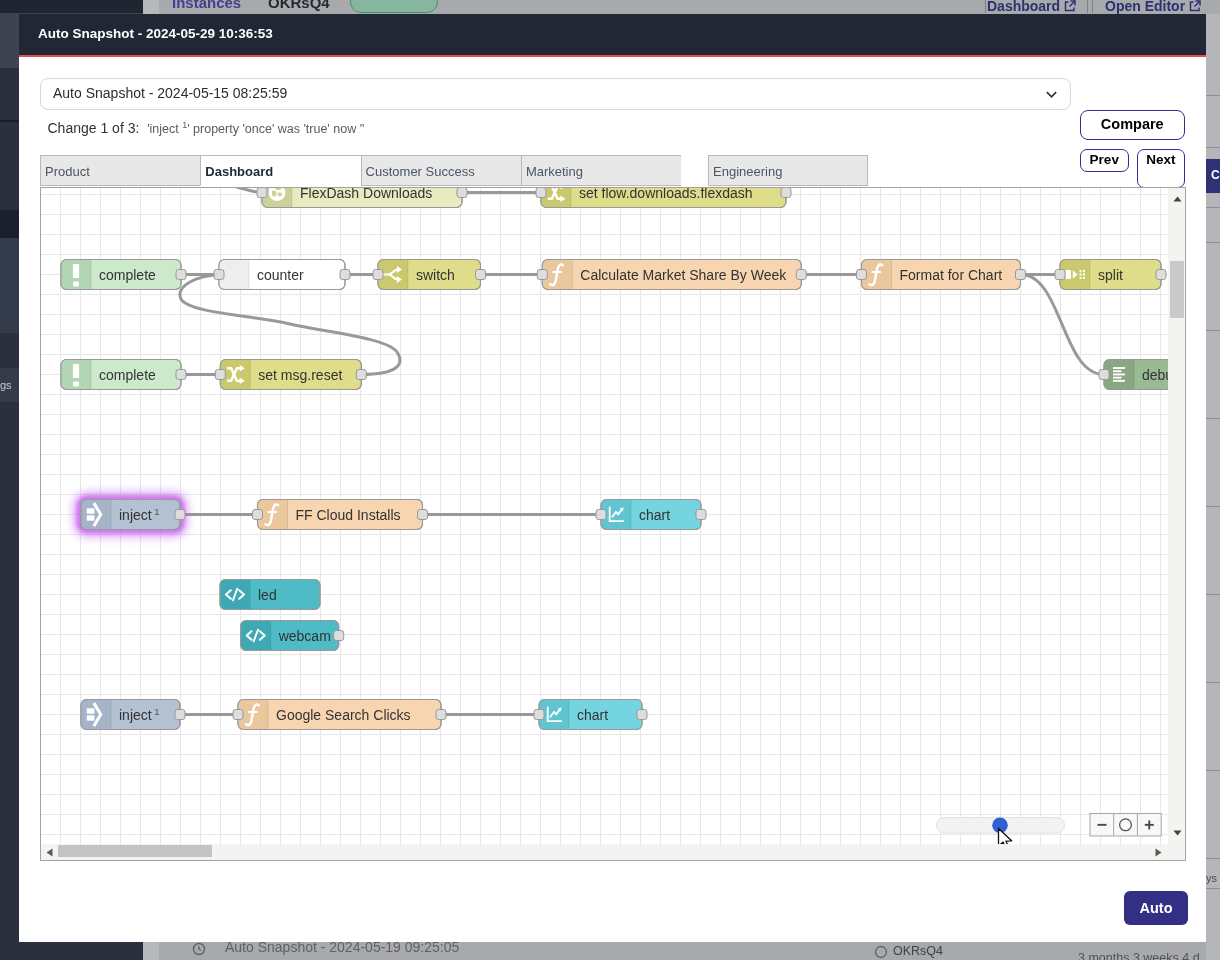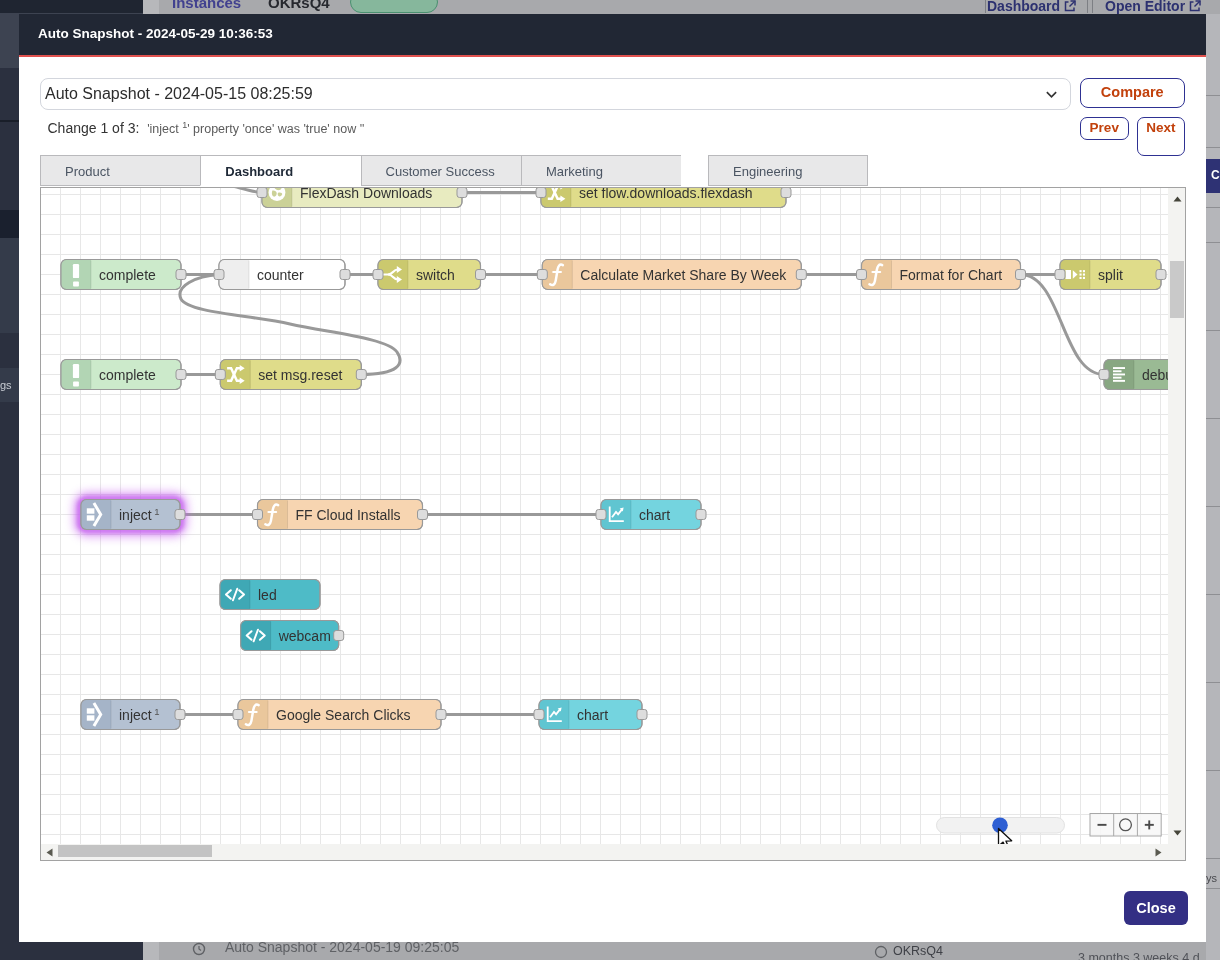--- a/index.html
+++ b/index.html
@@ -1,24 +1,24 @@
 <!DOCTYPE html>
 <html><head><meta charset="utf-8">
 <style>
 html,body{margin:0;padding:0;}
 body{width:1220px;height:960px;overflow:hidden;position:relative;
  font-family:"Liberation Sans",sans-serif;background:#a8a9ac;}
 .abs{position:absolute;}
 .tab{position:absolute;top:0;height:31px;line-height:31px;box-sizing:border-box;
  background:#e8e8e9;border:1px solid #b9b9bc;border-right:none;color:#4b5563;
- font-size:13px;padding-left:24px;}
+ font-size:13px;padding-left:4px;}
 .tab:last-child{border-right:1px solid #b9b9bc;}
 .tab.active{background:#fff;border-bottom:1px solid #fff;color:#1f2937;font-weight:bold;}
 .btn{position:absolute;box-sizing:border-box;border:1.4px solid #2e3192;border-radius:8px;
- background:#fff;color:#c2410c;font-weight:bold;text-align:center;}
+ background:#fff;color:#000000;font-weight:bold;text-align:center;margin-top:32px;}
 </style></head>
 <body>
 
 <div class="abs" style="left:0;top:0;width:1220px;height:960px;background:#a8a9ac"></div>
 <div class="abs" style="left:0;top:0;width:143px;height:960px;background:#2b303f;overflow:hidden">
     <div style="position:absolute;left:0;top:0;width:143px;height:13px;background:#1f2531"></div>
     <div style="position:absolute;left:0;top:13px;width:143px;height:55px;background:#3d4351"></div>
     <div style="position:absolute;left:0;top:120px;width:143px;height:2px;background:#191e29"></div>
     <div style="position:absolute;left:0;top:210px;width:143px;height:28px;background:#1a202e"></div>
     <div style="position:absolute;left:0;top:238px;width:143px;height:95px;background:#343b4a"></div>
@@ -77,32 +77,32 @@
 <div class="abs" style="left:893px;top:944px;color:#3f4147;font-size:12.5px">OKRsQ4</div>
 <div class="abs" style="left:1078px;top:951px;color:#505258;font-size:12.5px">3 months 3 weeks 4 d</div>
 
 <div class="abs" style="left:19px;top:14px;width:1187px;height:928px;background:#fff">
 
   <div class="abs" style="left:0;top:0;width:100%;height:40.5px;background:#212734;border-bottom:2.5px solid #e0514e">
     <div class="abs" style="left:19px;top:0;height:40.5px;line-height:40.5px;color:#fff;font-weight:bold;font-size:13.5px">Auto Snapshot - 2024-05-29 10:36:53</div>
   </div>
 
   <div class="abs" style="left:21px;top:64px;width:1031px;height:31.5px;box-sizing:border-box;border:1px solid #d3d6dd;border-radius:8px;background:#fff">
-    <div class="abs" style="left:4px;top:0;line-height:29.5px;font-size:16px;color:#2c2c2c">Auto Snapshot - 2024-05-15 08:25:59</div>
+    <div class="abs" style="left:12px;top:0;line-height:29.5px;font-size:14px;color:#2c2c2c">Auto Snapshot - 2024-05-15 08:25:59</div>
     <svg class="abs" style="right:12px;top:9px" width="13" height="13" viewBox="0 0 14 14">
         <path d="M2 4.5 L7 9.5 L12 4.5" fill="none" stroke="#333" stroke-width="1.8"></path>
       </svg>
   </div>
   <div class="btn" style="left:1060.5px;top:64px;width:105.5px;height:29.5px;line-height:27px;font-size:14.5px">Compare</div>
 
   <div class="abs" style="left:28.5px;top:105.5px;font-size:14px;color:#333">Change 1 of 3:&nbsp; <span style="font-size:12.5px;color:#5b5b5b">'inject <sup style="font-size:9px">1</sup>' property 'once' was 'true' now ''</span></div>
   <div class="btn" style="left:1061px;top:103px;width:48.5px;height:23px;line-height:20px;font-size:13.5px;border-radius:7px">Prev</div>
   <div class="btn" style="left:1118px;top:103px;width:48px;height:39px;line-height:20px;font-size:13.5px;border-radius:7px">Next</div>
 
-  <div class="abs" style="left:1105px;top:876.5px;width:64px;height:34px;background:#332f84;border-radius:6px;color:#fff;font-weight:bold;font-size:14.5px;text-align:center;line-height:34px">Close</div>
+  <div class="abs" style="left:1105px;top:876.5px;width:64px;height:34px;background:#332f84;border-radius:6px;color:#fff;font-weight:bold;font-size:14.5px;text-align:center;line-height:34px">Auto</div>
 </div>
 
 <div class="abs" style="left:0;top:154.5px;width:1220px;height:31px">
     <div class="tab" style="left:40.0px;width:160.3px;">Product</div>
     <div class="tab active" style="left:200.3px;width:160.3px;">Dashboard</div>
     <div class="tab" style="left:360.6px;width:160.3px;">Customer Success</div>
     <div class="tab" style="left:520.9000000000001px;width:160.3px;">Marketing</div>
     <div class="tab" style="left:708px;width:160.3px;">Engineering</div>
   </div>
 

